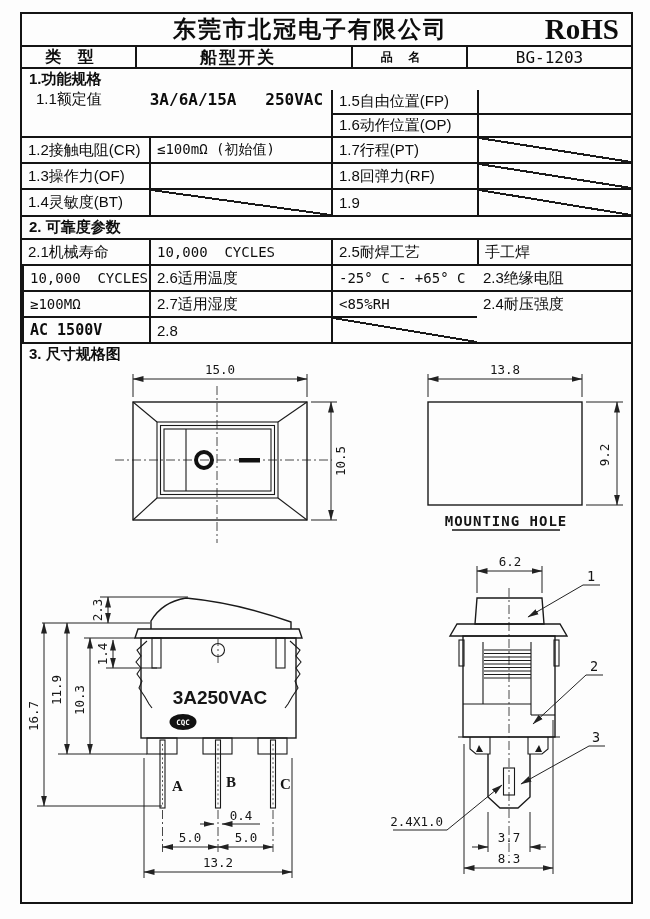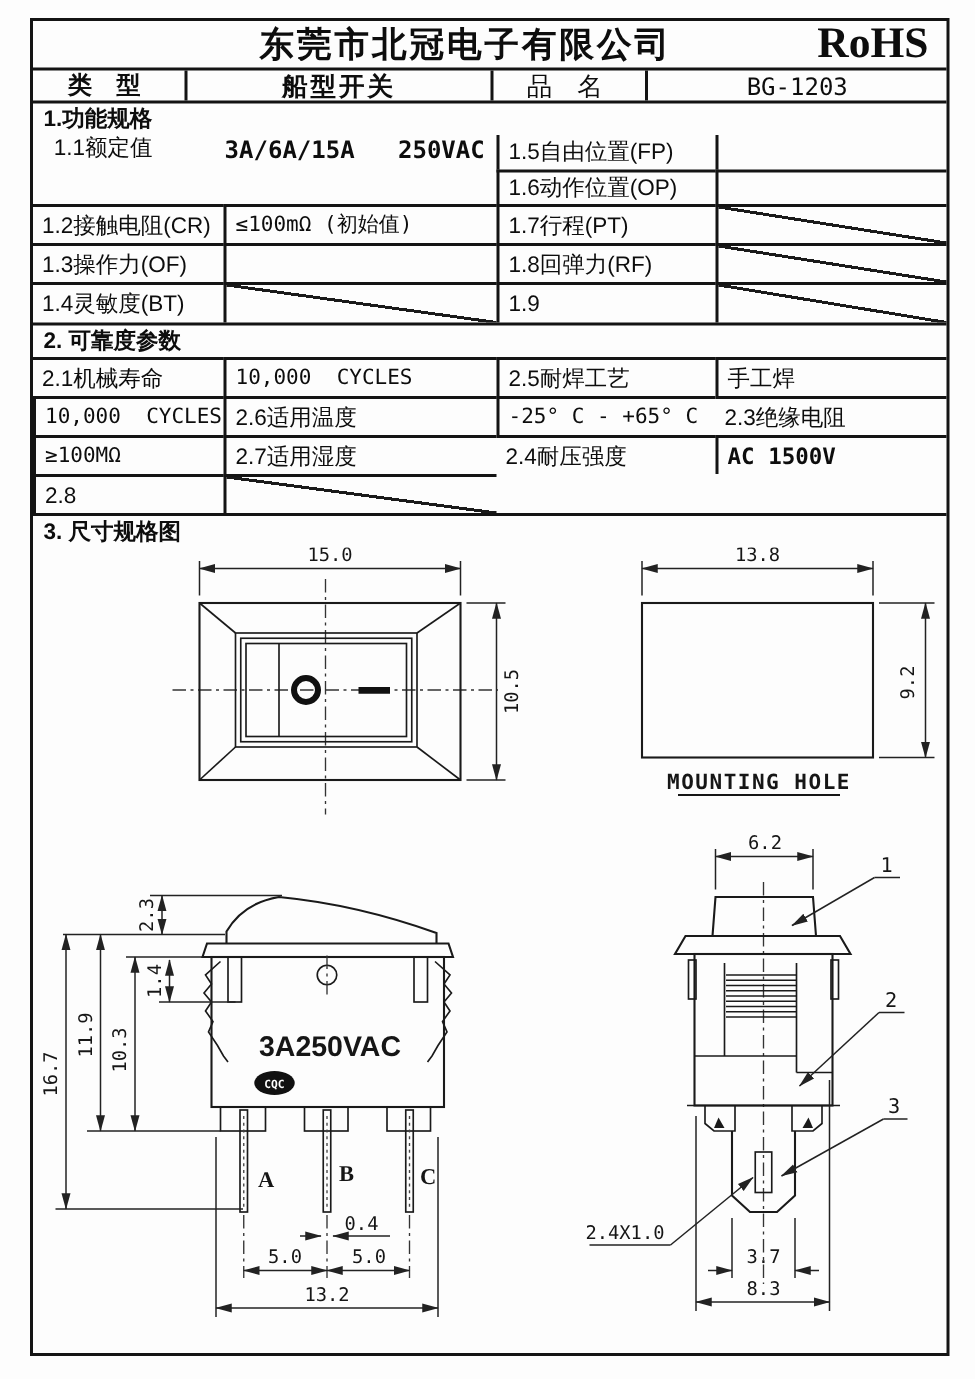--- a/index.html
+++ b/index.html
@@ -8,26 +8,26 @@
   #sheet { position: absolute; left: 20px; top: 12px; width: 613px; height: 892px; border: 2px solid #141414; background: #fdfdfd; }
 
   .row { display: flex; align-items: center; border-top: 2px solid #141414; }
   .row.first { border-top: none; }
 
   
   .company-row { height: 31px; border-radius: 13px; }
   .company { flex: 1; text-align: center; padding-left: 86px; font-size: 23px; font-weight: bold; letter-spacing: 2px; white-space: nowrap; }
   .rohs { width: 118px; font-family: "Liberation Serif", serif; font-size: 29px; text-align: right; padding-right: 12px; line-height: 1; font-weight: bold; }
 
-  .type-row { height: 22px; }
+  .type-row { height: 22px; gap: 12px; }
   .type-row .cell { height: 100%; display: flex; align-items: center; justify-content: center; }
   .type-row .cell + .cell { border-left: 2px solid #141414; }
   .c-tl { width: 101px; font-size: 16px; font-weight: bold; letter-spacing: 6px; }
   .c-tv { width: 204px; font-size: 17px; font-weight: bold; letter-spacing: 2px; }
-  .c-pl { width: 103px; font-size: 17px; font-weight: normal; letter-spacing: 6px; }
+  .c-pl { width: 103px; font-size: 12px; font-weight: bold; letter-spacing: 6px; }
   .c-pv { flex: 1; font-family: "DejaVu Sans Mono", monospace; font-size: 16px; }
 
   .sec-title { height: 23px; font-size: 15px; padding-left: 7px; font-weight: bold; }
 
   
   .grid { display: grid; width: 100%; grid-template-columns: 127px 182px 146px 154px; }
   #grid1 { grid-template-rows: 23px 23px 26px 26px 27px; }
   #grid2 { grid-template-rows: 26px 26px 26px 26px; }
   .g { border-top: 2px solid #141414; display: flex; align-items: center; padding-left: 6px; font-size: 15px; white-space: pre; overflow: hidden; }
   .bl { border-left: 2px solid #141414; text-align: right; }
@@ -105,20 +105,21 @@
       <div class="g bl">2.5耐焊工艺</div>
       <div class="g bl">手工焊</div>
 
       <div class="g bl val2">10,000  CYCLES</div>
       <div class="g bl">2.6适用温度</div>
       <div class="g bl val2">-25° C - +65° C</div>
 
       <div class="g">2.3绝缘电阻</div>
       <div class="g bl val2">≥100MΩ</div>
       <div class="g bl">2.7适用湿度</div>
+      <div class="g bl val2">&lt;85%RH</div>
 
       <div class="g">2.4耐压强度</div>
       <div class="g bl val">AC 1500V</div>
       <div class="g bl">2.8</div>
       <div class="g bl diag"></div>
     </div>
 
     <div class="row sec-title">3. 尺寸规格图</div>
 
     <div id="drawings">

